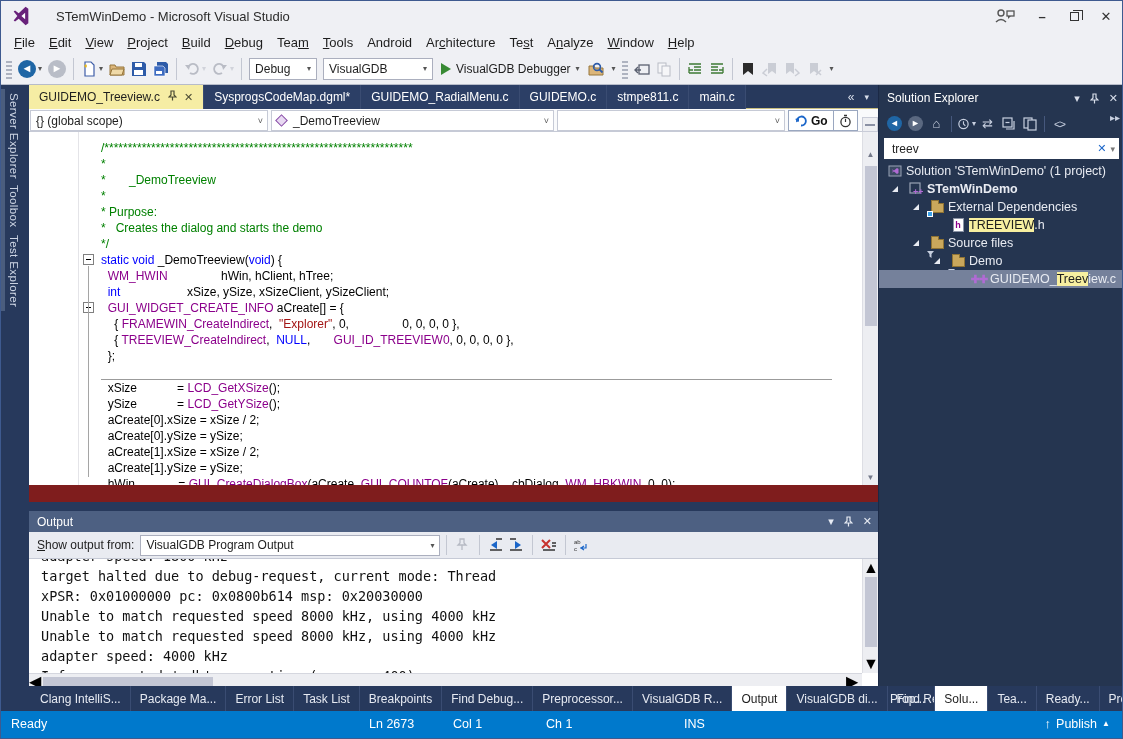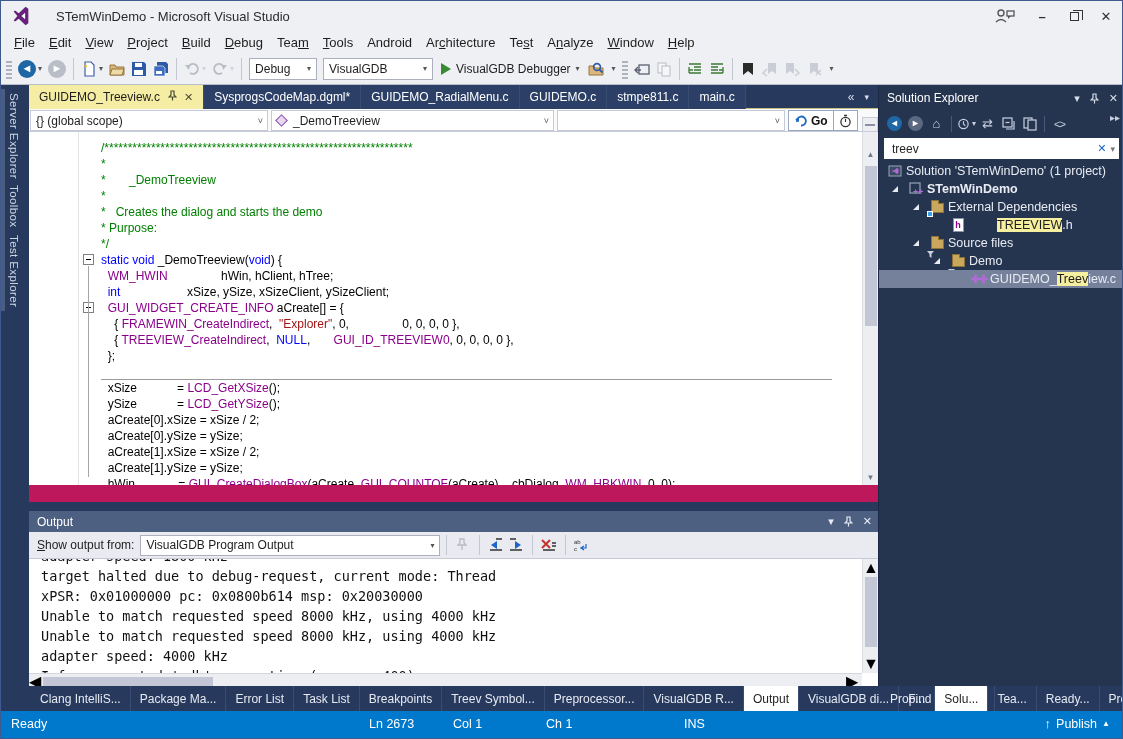--- a/index.html
+++ b/index.html
@@ -40,21 +40,21 @@
   .icon16{width:16px;height:16px;}
   .dim{opacity:.45;}
 
   
   .left-strip{position:absolute;left:0;top:84px;width:28px;bottom:52px;background:#27395C;}
   .vtab{position:absolute;left:0;display:flex;cursor:default;}
   .vtab .bar{width:4px;background:#4A5D7E;}
   .vtab .vtxt{writing-mode:vertical-rl;font-size:11.5px;color:#CDD5E4;padding:4px 3px;letter-spacing:.4px;}
 
   
-  .editor{position:absolute;left:28px;top:84px;width:849px;height:512px;background:#be185d;}
+  .editor{position:absolute;left:28px;top:84px;width:849px;height:512px;background:#7f1d1d;}
   .tabrow{position:absolute;left:0;top:0;width:100%;height:24px;background:#27395C;display:flex;border-bottom:1px solid #C9BE7E;}
   .etab{height:24px;display:flex;align-items:center;padding:0 10px;font-size:12px;color:#FFFFFF;background:#2C3F66;border-right:1px solid #3A4C72;cursor:default;white-space:nowrap;}
   .etab.active{background:#F6EDA4;color:#1E1E1E;}
   .etab .tclose{margin-left:7px;font-size:11px;color:#4A4A33;}
   .etab .tpin{margin-left:8px;}
   .tabrow-right{position:absolute;right:4px;top:0;height:24px;display:flex;align-items:center;color:#D8DEEA;}
   .tabrow-right span{margin:0 5px;font-size:12px;}
 
   .navbar{position:absolute;left:0;top:24px;width:100%;height:23px;background:#F9FAFC;border-bottom:1px solid #C6CAD6;display:flex;align-items:flex-end;}
   .nav-combo{height:21px;background:#fff;border:1px solid #C6CAD6;display:flex;align-items:center;font-size:12px;color:#1E1E1E;padding:0 5px;position:relative;}
@@ -388,22 +388,22 @@
         </svg>
       </div>
     </div>
 
     <div class="code-area" id="code-area" style="padding-top: 8px;">
       <div class="gutterline"></div>
     <div class="code-line"><span class="tok-c">/******************************************************************</span></div>
         <div class="code-line"><span class="tok-c">*</span></div>
         <div class="code-line"><span class="tok-c">*       _DemoTreeview</span></div>
         <div class="code-line"><span class="tok-c">*</span></div>
+        <div class="code-line"><span class="tok-c">* Purpose:</span></div>
         <div class="code-line"><span class="tok-c">*   Creates the dialog and starts the demo</span></div>
-        <div class="code-line"><span class="tok-c">* Purpose:</span></div>
         <div class="code-line"><span class="tok-c">*/</span></div>
         <div class="code-line"><span class="fold-box"></span><span class="tok-k">static</span><span class="tok-p"> </span><span class="tok-k">void</span><span class="tok-p"> _DemoTreeview(</span><span class="tok-k">void</span><span class="tok-p">) {</span></div>
         <div class="code-line"><span class="tok-p">  </span><span class="tok-m">WM_HWIN</span><span class="tok-p">                hWin, hClient, hTree;</span></div>
         <div class="code-line"><span class="tok-p">  </span><span class="tok-k">int</span><span class="tok-p">                    xSize, ySize, xSizeClient, ySizeClient;</span></div>
         <div class="code-line"><span class="fold-box"></span><span class="tok-p">  </span><span class="tok-m">GUI_WIDGET_CREATE_INFO</span><span class="tok-p"> aCreate[] = {</span></div>
         <div class="code-line"><span class="tok-p">    { </span><span class="tok-m">FRAMEWIN_CreateIndirect</span><span class="tok-p">,  </span><span class="tok-s">"Explorer"</span><span class="tok-p">, 0,                0, 0, 0, 0 },</span></div>
         <div class="code-line"><span class="tok-p">    { </span><span class="tok-m">TREEVIEW_CreateIndirect</span><span class="tok-p">,  </span><span class="tok-k">NULL</span><span class="tok-p">,       </span><span class="tok-m">GUI_ID_TREEVIEW0</span><span class="tok-p">, 0, 0, 0, 0 },</span></div>
         <div class="code-line"><span class="tok-p">  };</span></div>
         <div class="code-line"></div>
         <div class="code-rule"></div>
@@ -598,21 +598,21 @@
             <span class="badge" style="background:#3AA0E8;border:1px solid #fff"></span>
           </span>
           <span class="tlabel" style="left: 69px;">
             <span>External Dependencies</span>
           </span>
         </div>
         <div class="trow">
           <span class="tico" style="left: 71px;">
             <span class="filepage">h</span>
           </span>
-          <span class="tlabel" style="left: 90px; margin-left: 28px;">
+          <span class="tlabel" style="left: 90px;">
             <span class="hl">TREEVIEW</span>
             <span>.h</span>
           </span>
         </div>
         <div class="trow">
           <span class="texp" style="left: 34px;"></span>
           <span class="tico" style="left: 50px;">
             <span class="folder"></span>
             <span class="badge"><svg width="7" height="7" viewBox="0 0 7 7">
                 <path d="M0 0 h7 l-2.5 3 v4 l-2 -1.5 v-2.5 z" fill="#C8D0E0"></path>
@@ -647,21 +647,21 @@
       </div>
   </div>
 
   <div class="bottomtabs">
     <div class="btab-left" id="btabs-left">
         <div class="btab">Clang IntelliS...</div>
         <div class="btab">Package Ma...</div>
         <div class="btab">Error List</div>
         <div class="btab">Task List</div>
         <div class="btab">Breakpoints</div>
-        <div class="btab">Treev Symbol...</div>
+        <div class="btab">Find Debug...</div>
         <div class="btab">Preprocessor...</div>
         <div class="btab">VisualGDB R...</div>
         <div class="btab active">Output</div>
         <div class="btab">VisualGDB di...</div>
         <div class="btab">Find Results 1</div>
       </div>
     <div class="btab-right" id="btabs-right">
         <div class="btab">Prop...</div>
         <div class="btab active">Solu...</div>
         <div class="btab">Tea...</div>

